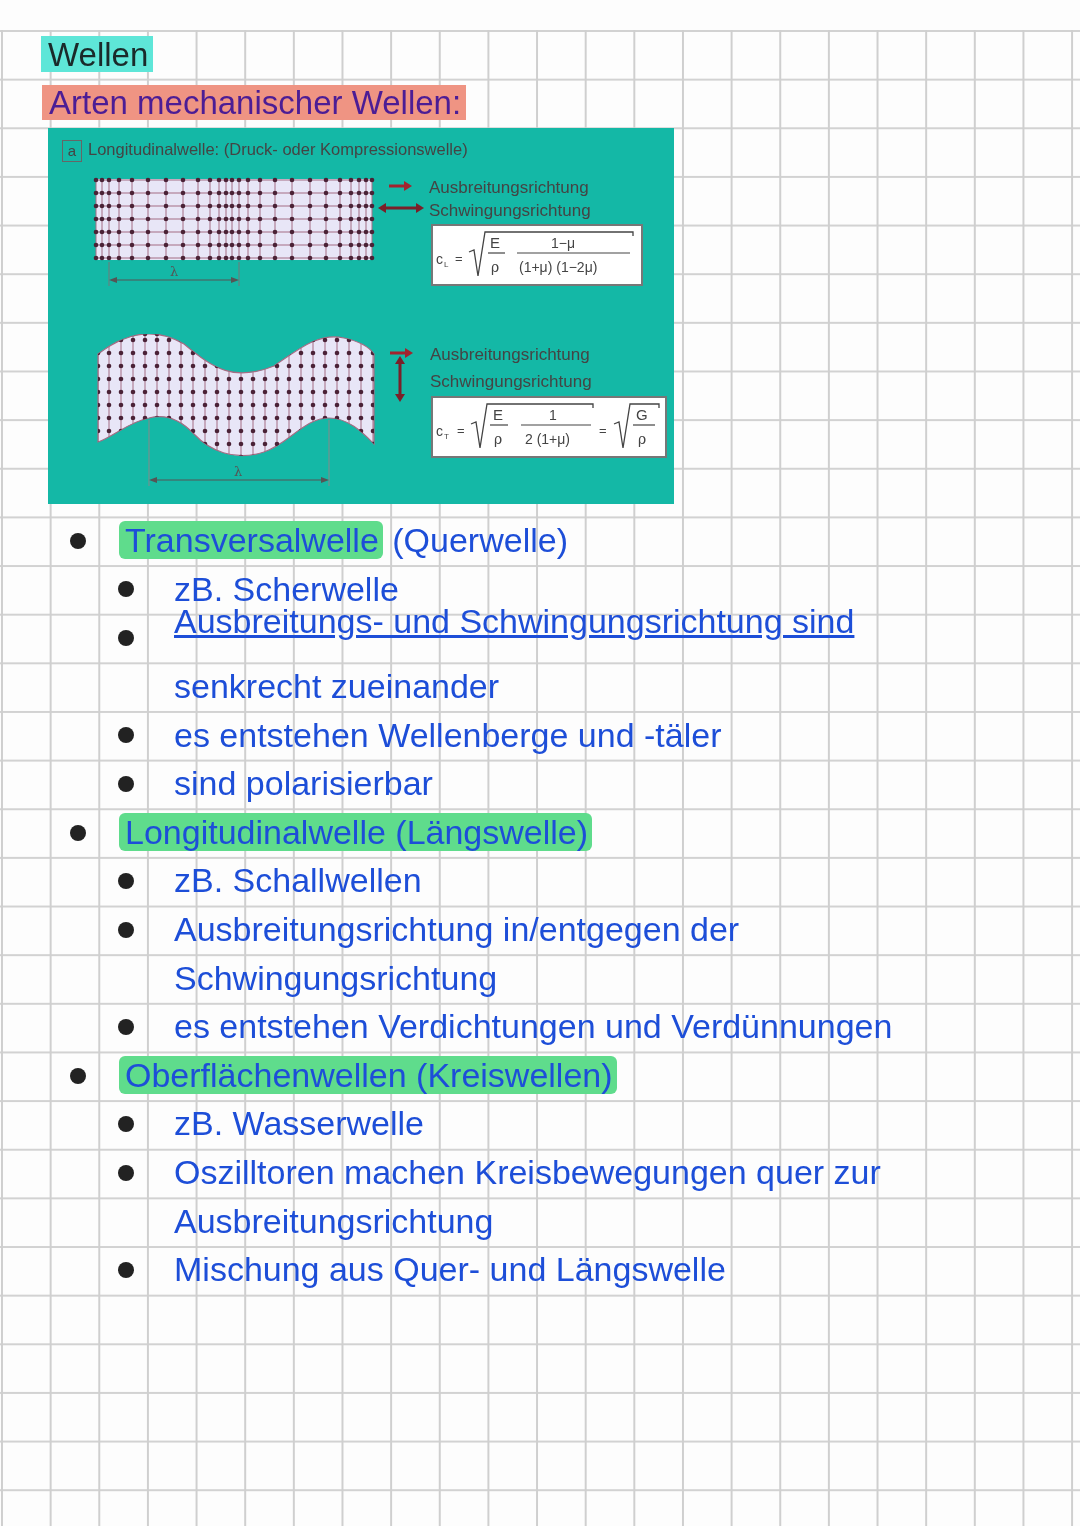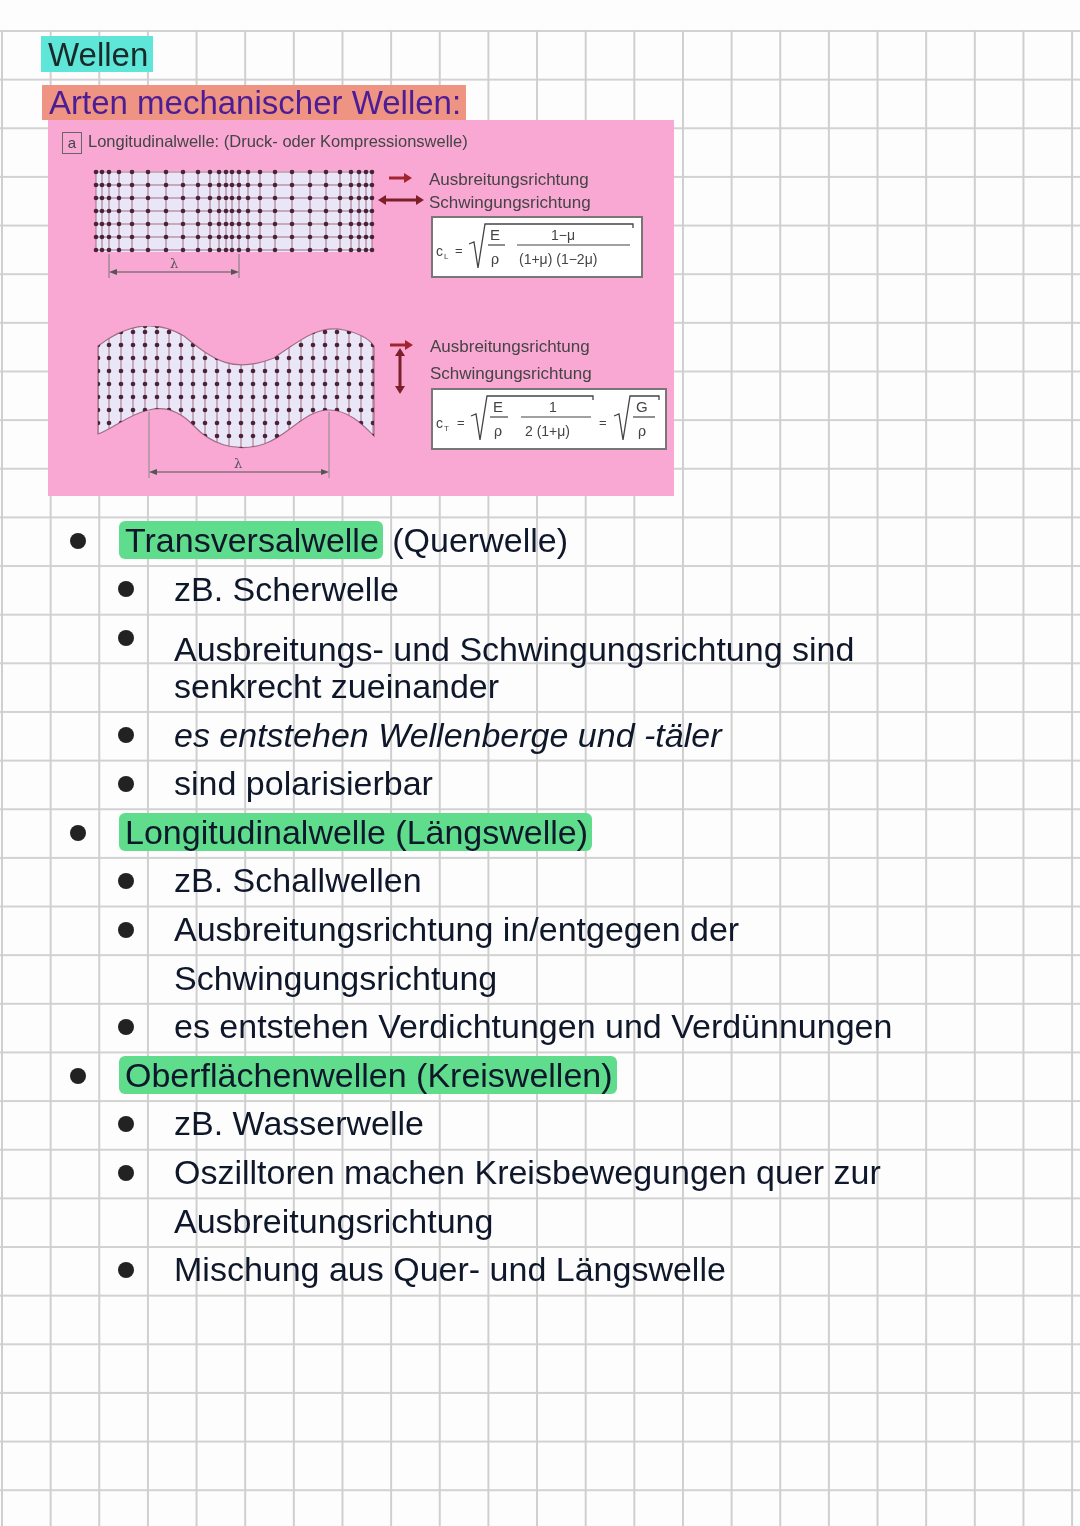--- a/index.html
+++ b/index.html
@@ -18,34 +18,34 @@
     background-position: 1px 0px;
   }
   .hl {
     position: absolute; border-radius: 0; line-height: 1;
     padding: 0 5px; white-space: nowrap;
   }
   .title1 { left: 41px; top: 36px; height: 34px; font-size: 33px; background: #5ee6d8; color: #1a2a2a; padding: 2px 5px 0 7px; }
   .title2 { left: 42px; top: 85px; height: 34px; font-size: 33px; background: #ef9483; color: #4c1d95; padding: 1px 5px 0 7px; }
 
   .figure {
-    position: absolute; left: 48px; top: 120px; width: 626px; height: 376px;
-    background: #f9a8d4;
+    position: absolute; left: 48px; top: 128px; width: 626px; height: 376px;
+    background: #14b8a6;
   }
   .fig-label { position: absolute; font-size: 16.5px; color: #444; white-space: nowrap; }
   .fig-box-letter {
     display: inline-block; width: 18px; height: 20px; border: 1.5px solid #666;
     text-align: center; line-height: 20px; font-size: 15px; color: #444; margin-right: 6px; vertical-align: middle;
   }
   .legend-text { position: absolute; font-size: 17px; color: #444; white-space: nowrap; }
   .formula-box { position: absolute; border: 2px solid #777; background: #fff; }
 
   .notes { position: absolute; left: 0; top: 0; width: 1080px; }
   .bullet { position: absolute; width: 16px; height: 16px; border-radius: 50%; background: #222; }
-  .line { position: absolute; font-size: 34px; color: #0f172a; white-space: nowrap; line-height: 1; }
+  .line { position: absolute; font-size: 34px; color: #1d4ed8; white-space: nowrap; line-height: 1; }
   .green { background: #5fdc8c; border-radius: 6px; padding: 0 4px 0 6px; }
 </style>
 </head>
 <body>
 
 <div class="grid"></div>
 
 <div class="hl title1">Wellen</div>
 <div class="hl title2">Arten mechanischer Wellen:</div>
 
@@ -332,25 +332,25 @@
 
 <div class="notes">
 
   <div class="bullet" style="left:70px; top:533px;"></div>
   <div class="line" style="left:119px; top:523px;"><span class="green">Transversalwelle</span><span> (Querwelle)</span></div>
 
   <div class="bullet" style="left:118px; top:581px;"></div>
   <div class="line" style="left:174px; top:572px;">zB. Scherwelle</div>
 
   <div class="bullet" style="left:118px; top:630px;"></div>
-  <div class="line" style="left:174px; top:632px;">Ausbreitungs- und Schwingungsrichtung sind</div>
+  <div class="line" style="left:174px; top:604px;text-decoration:underline;">Ausbreitungs- und Schwingungsrichtung sind</div>
   <div class="line" style="left:174px; top:669px;">senkrecht zueinander</div>
 
   <div class="bullet" style="left:118px; top:727px;"></div>
-  <div class="line" style="left:174px; top:718px;font-style:italic;">es entstehen Wellenberge und -täler</div>
+  <div class="line" style="left:174px; top:718px;">es entstehen Wellenberge und -täler</div>
 
   <div class="bullet" style="left:118px; top:776px;"></div>
   <div class="line" style="left:174px; top:766px;">sind polarisierbar</div>
 
   <div class="bullet" style="left:70px; top:825px;"></div>
   <div class="line" style="left:119px; top:815px;"><span class="green">Longitudinalwelle (Längswelle)</span></div>
 
   <div class="bullet" style="left:118px; top:873px;"></div>
   <div class="line" style="left:174px; top:863px;">zB. Schallwellen</div>
 

